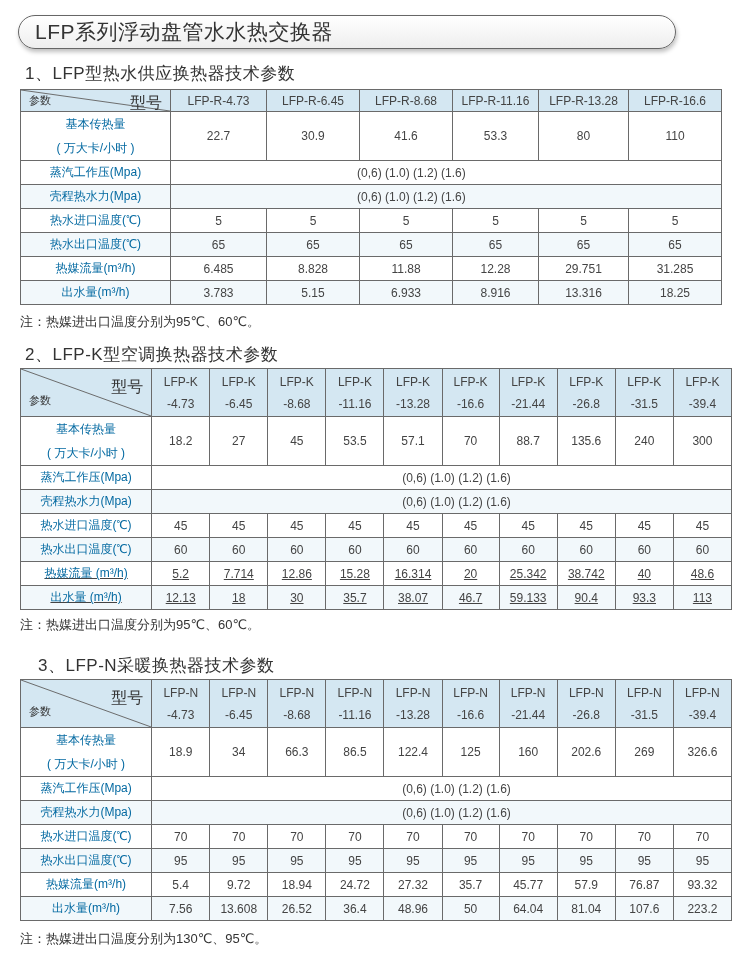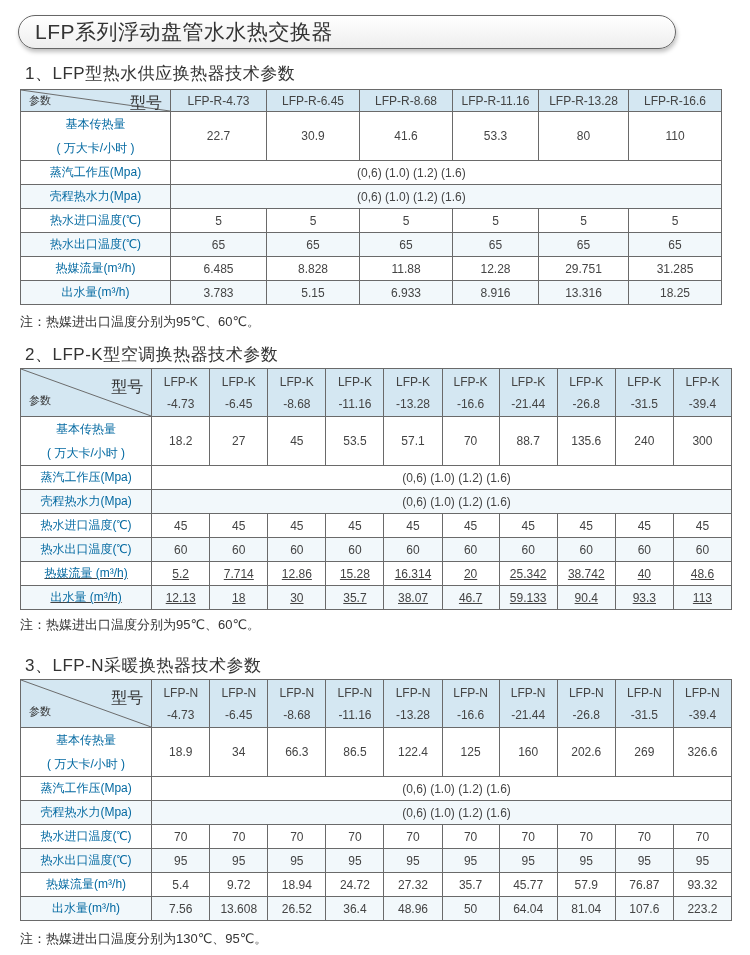--- a/index.html
+++ b/index.html
@@ -243,21 +243,21 @@
     <td>46.7</td>
     <td>59.133</td>
     <td>90.4</td>
     <td>93.3</td>
     <td>113</td>
   </tr>
 </tbody>
   </table>
 <div class="note" style="top:616px;">注：热媒进出口温度分别为95℃、60℃。</div>
 
-<div class="section-title" style="top:654px;">3、LFP-N采暖换热器技术参数</div>
+<div class="section-title" style="top:654px;margin-left:13px;">3、LFP-N采暖换热器技术参数</div>
 
 <table class="spec" style="top:679px; width:712px;">
   <colgroup>
     <col style="width:131px">
       <col style="width:58px">
       <col style="width:58px">
       <col style="width:58px">
       <col style="width:58px">
       <col style="width:58px">
       <col style="width:57px">

